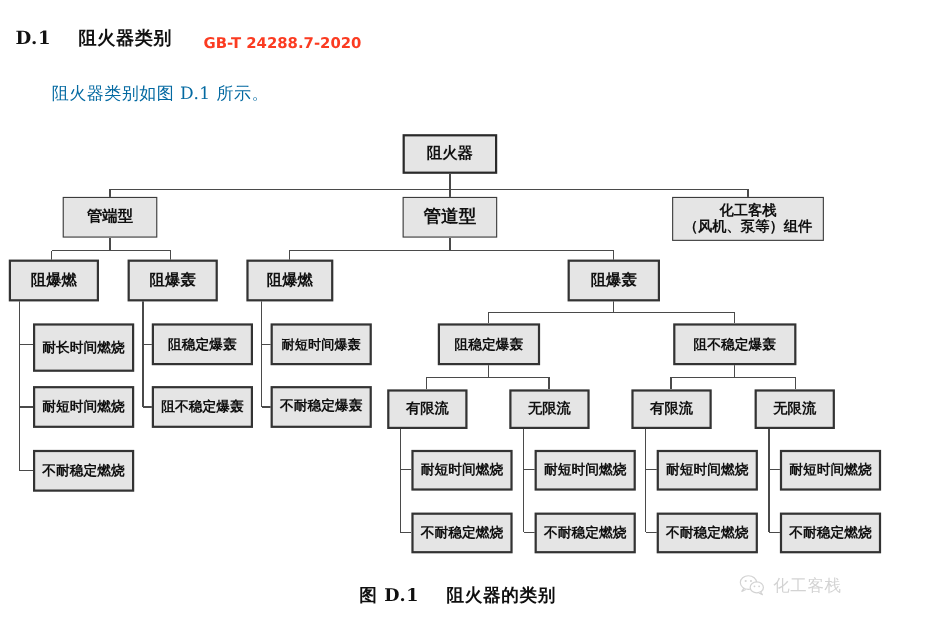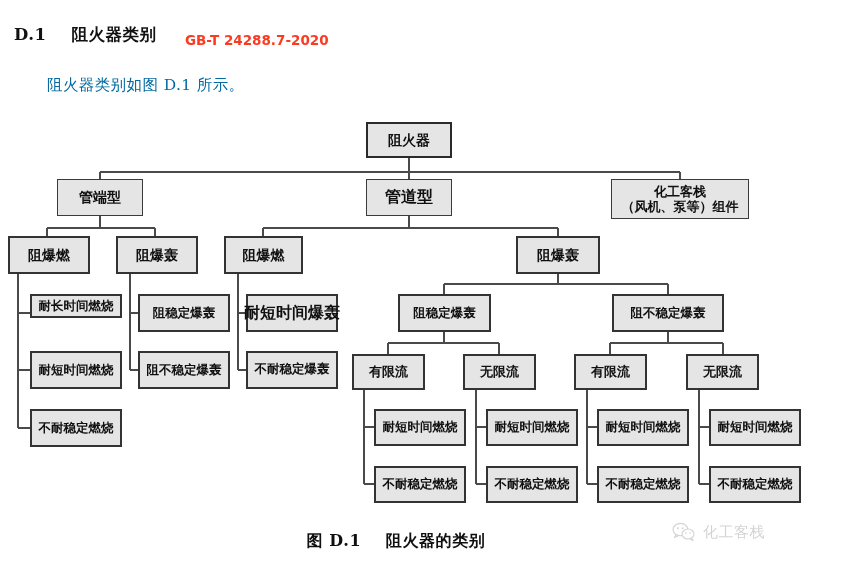--- a/index.html
+++ b/index.html
@@ -97,20 +97,21 @@
     position: absolute;
     left: 0; top: 531px;
     width: 792px;
     text-align: center;
     font-family: "DejaVu Serif", "Liberation Serif", serif;
     font-size: 16px;
     font-weight: bold;
     letter-spacing: 0.6px;
     white-space: pre;
     color: #0f0f0f;
+    padding-left: 20px;
   }
 
   
   #watermark {
     position: absolute;
     left: 672px; top: 522px;
     display: flex;
     align-items: center;
     gap: 7px;
     opacity: 0.30;
@@ -220,27 +221,27 @@
   <div class="node thick" style="left:116px; top:236px; width:82px; height:38px; font-size:14px;">
     <span class="line">阻爆轰</span>
   </div>
   <div class="node thick" style="left:224px; top:236px; width:79px; height:38px; font-size:14px;">
     <span class="line">阻爆燃</span>
   </div>
   <div class="node thick" style="left:516px; top:236px; width:84px; height:38px; font-size:14px;">
     <span class="line">阻爆轰</span>
   </div>
 
-  <div class="node thick" style="left:30px; top:294px; width:92px; height:24px; font-size:12.5px;">
+  <div class="node thick" style="left:30px; top:294px; width:92px; height:44px; font-size:12.5px;">
     <span class="line">耐长时间燃烧</span>
   </div>
   <div class="node thick" style="left:138px; top:294px; width:92px; height:38px; font-size:12.5px;">
     <span class="line">阻稳定爆轰</span>
   </div>
-  <div class="node thick" style="left:246px; top:294px; width:92px; height:38px; font-size:16px;">
+  <div class="node thick" style="left:246px; top:294px; width:92px; height:38px; font-size:12px;">
     <span class="line">耐短时间爆轰</span>
   </div>
 
   <div class="node thick" style="left:398px; top:294px; width:93px; height:38px; font-size:12.5px;">
     <span class="line">阻稳定爆轰</span>
   </div>
   <div class="node thick" style="left:612px; top:294px; width:112px; height:38px; font-size:12.5px;">
     <span class="line">阻不稳定爆轰</span>
   </div>
 

